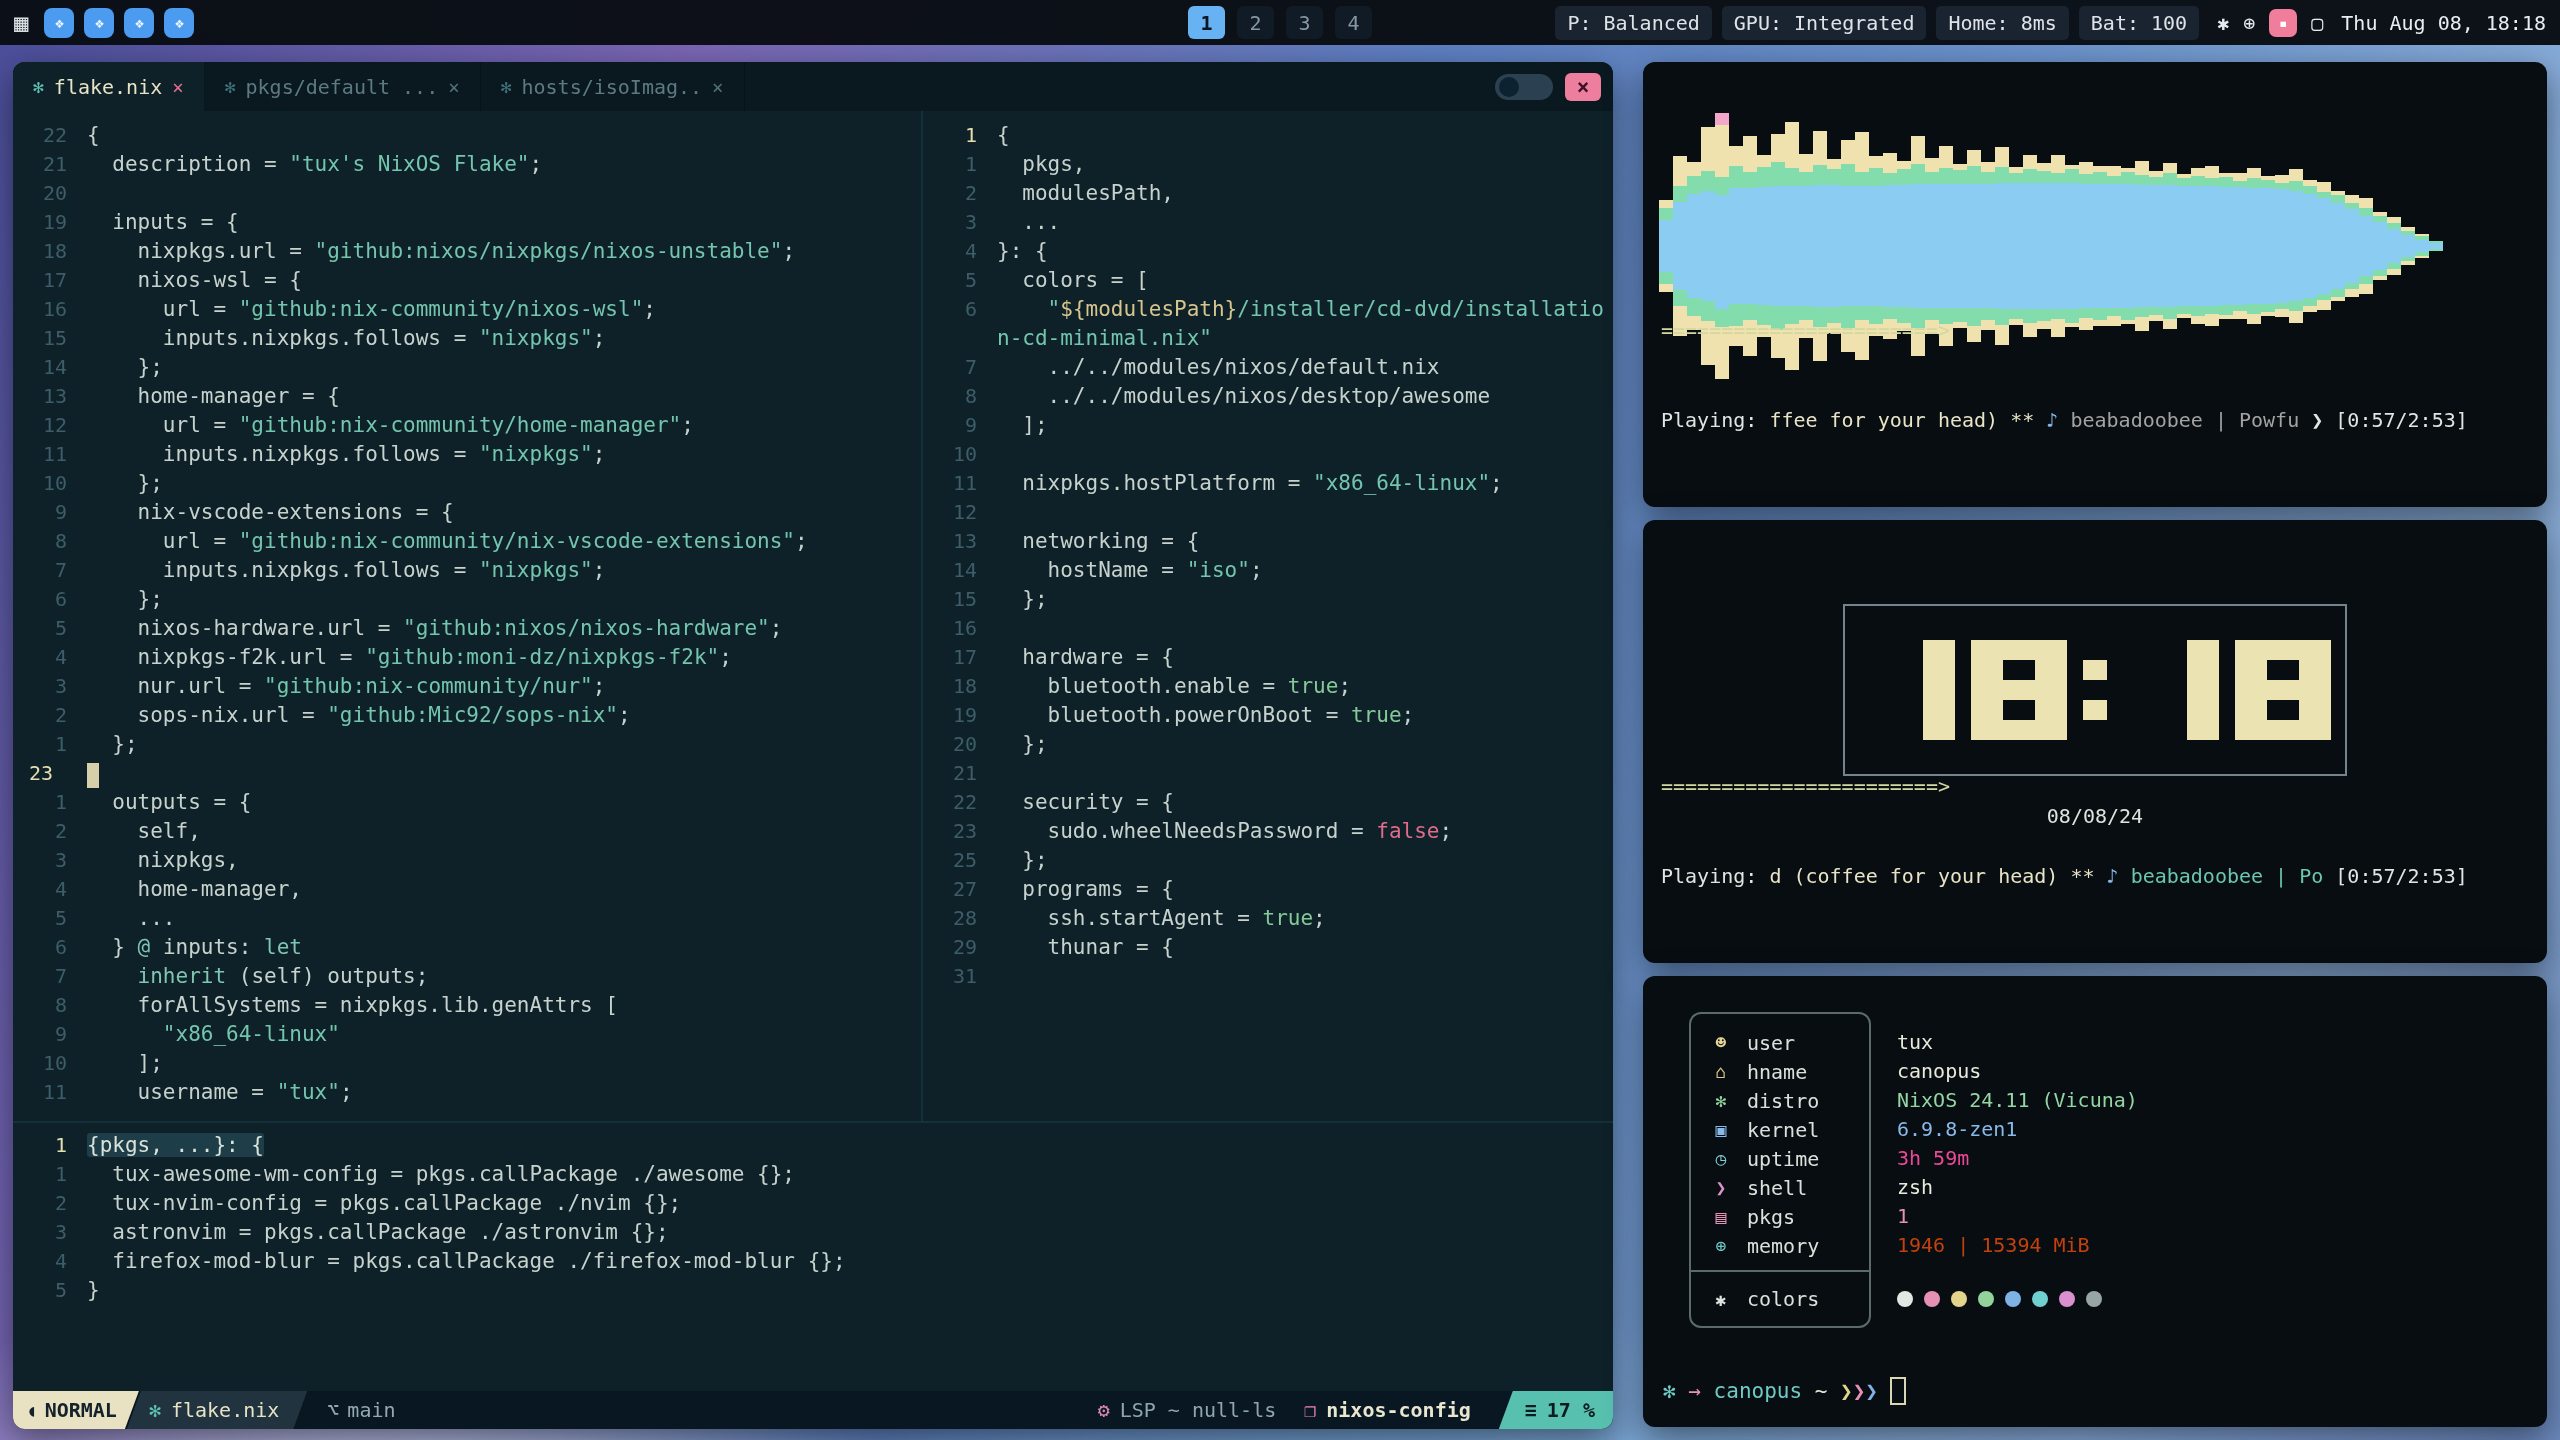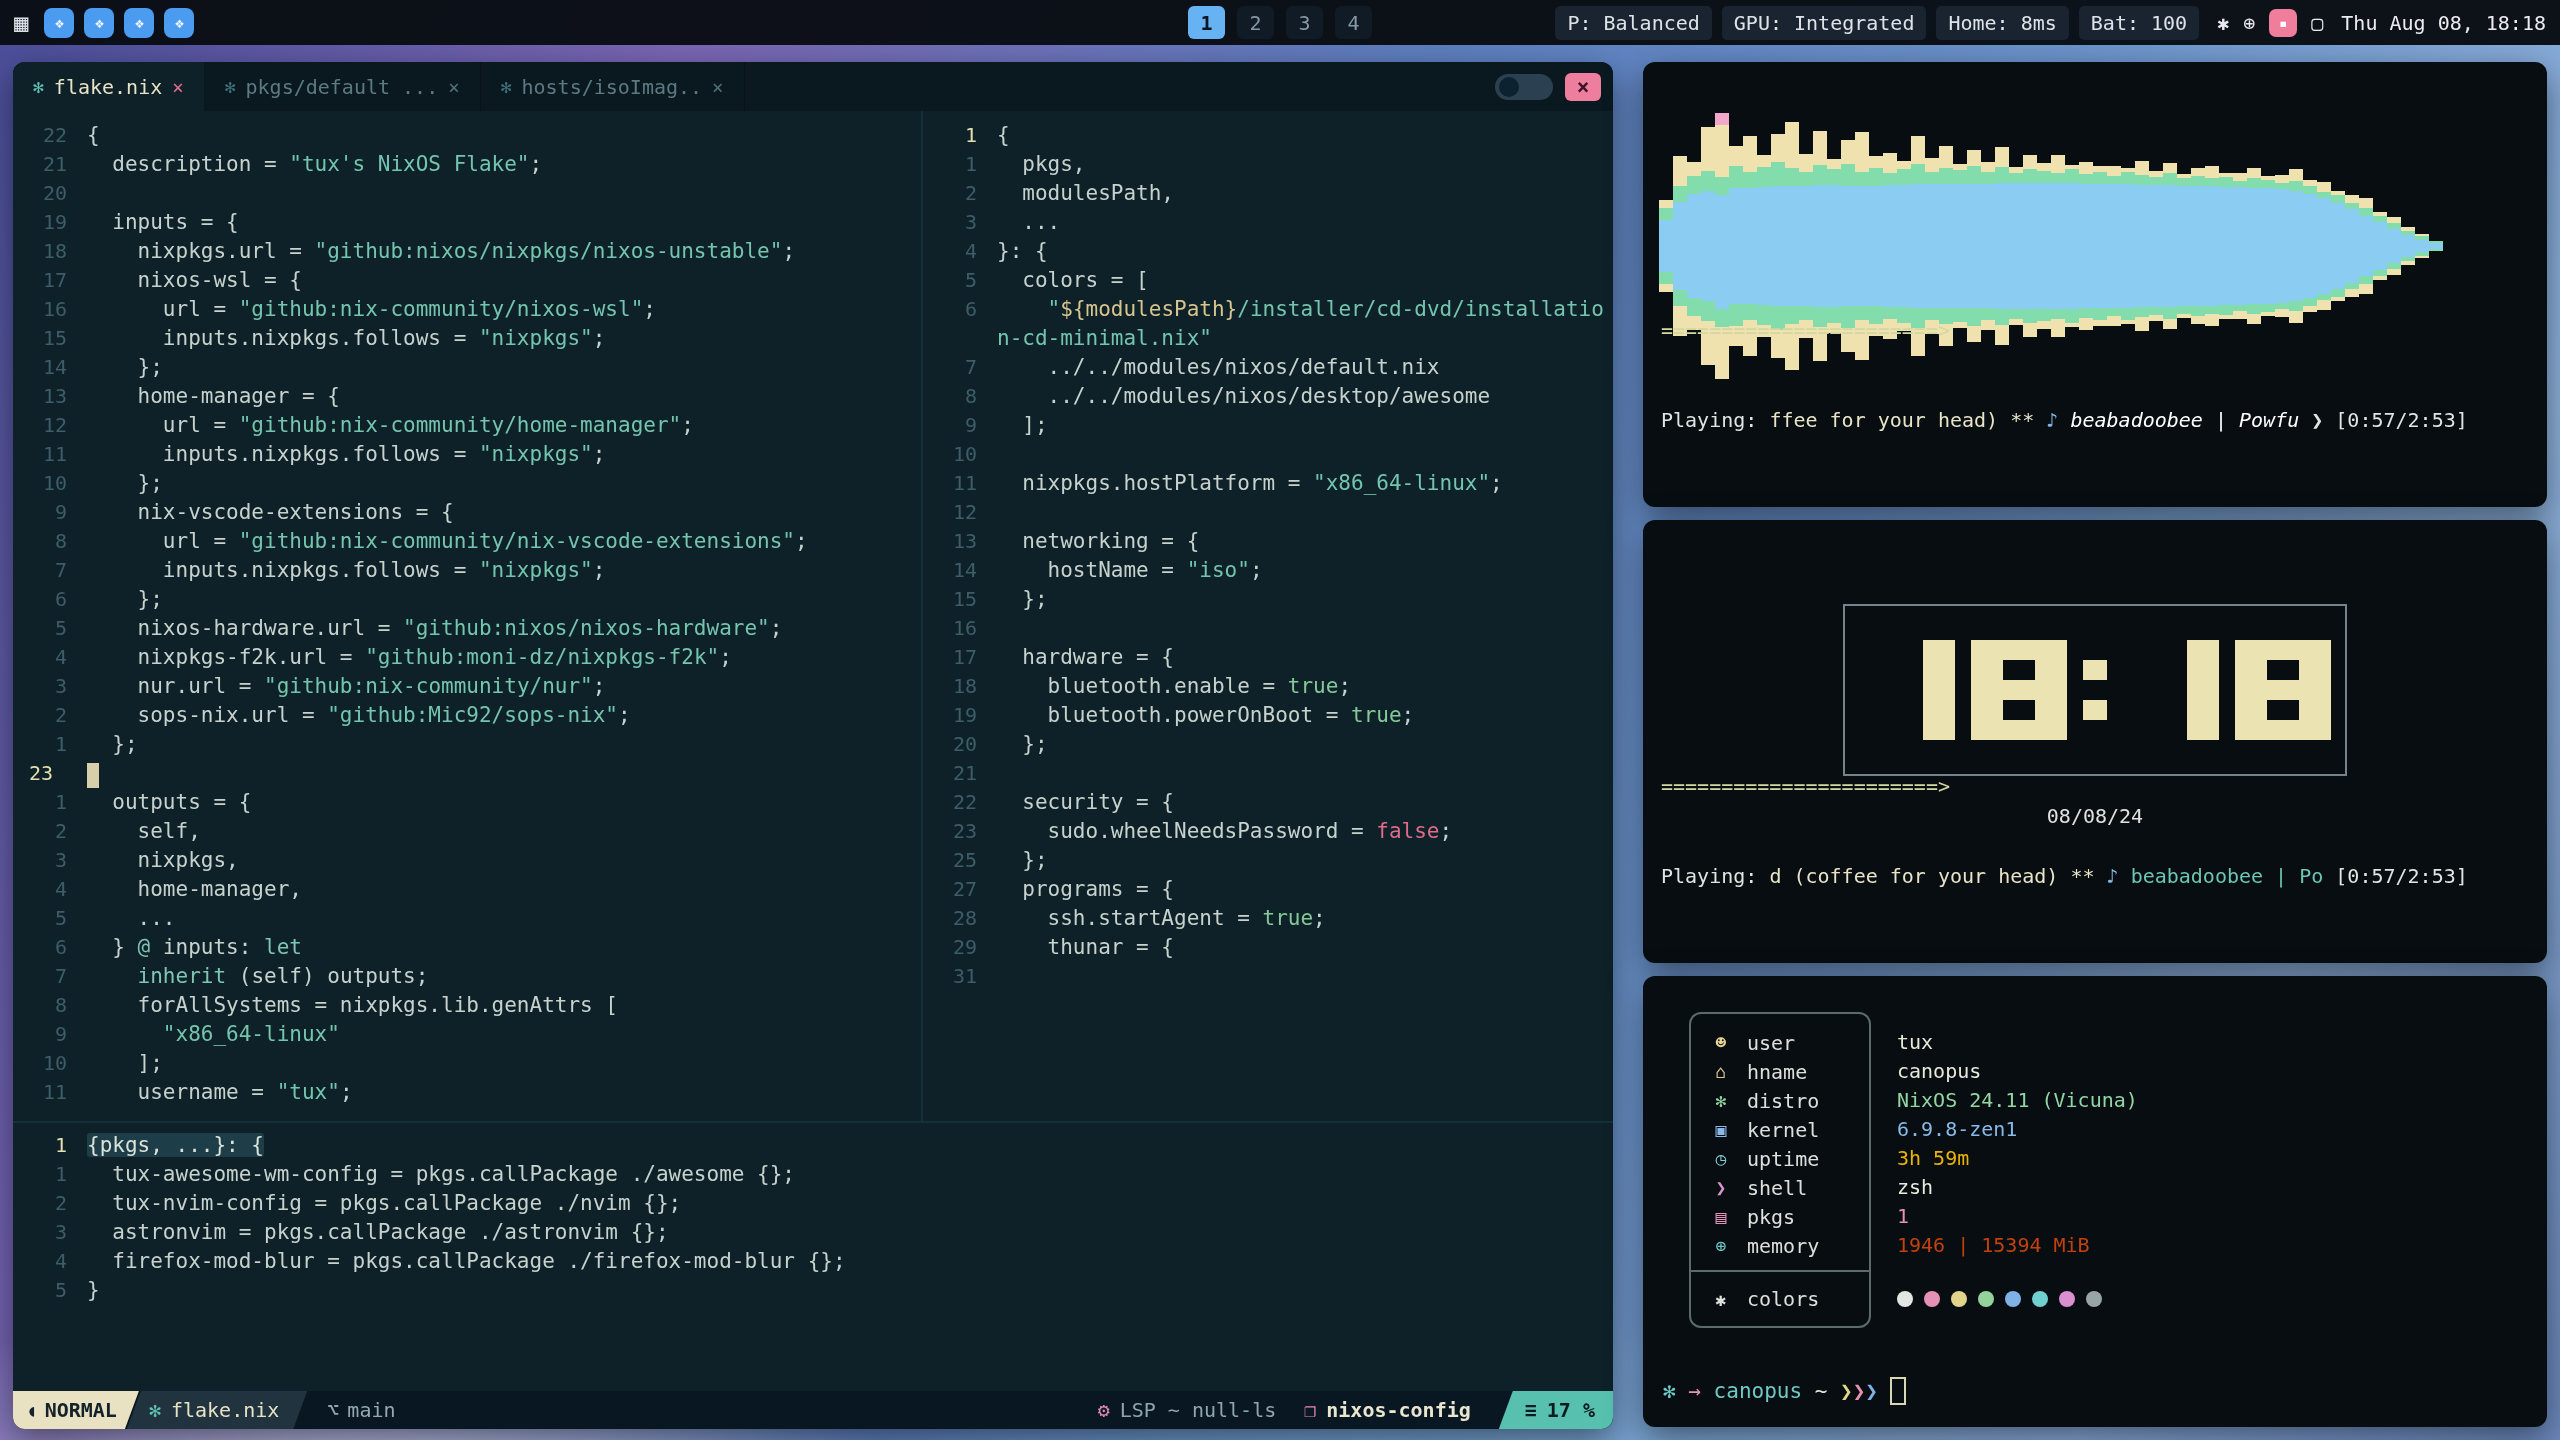--- a/index.html
+++ b/index.html
@@ -661,21 +661,21 @@
         <div style="height: 2px; background: rgb(240, 226, 174);"></div>
       </div>
       <div class="vcol">
         <div style="height: 2px; background: rgb(131, 220, 171);"></div>
         <div style="height: 6px; background: rgb(139, 205, 242);"></div>
         <div style="height: 2px; background: rgb(131, 220, 171);"></div>
       </div>
     </div>
   <div class="musicblock">
     <div class="sepline">=======================&gt;</div>
-    <div class="playline" id="play1"><span style="color: rgb(223, 229, 226);">Playing: </span><span style="color: rgb(233, 228, 200);">ffee for your head) ** </span><span style="color: rgb(132, 185, 234);">♪ </span><span style="color: #ffffff; font-style: italic;">beabadoobee | Powfu</span><span style="color: rgb(223, 229, 226);"> ❯ </span><span style="color: rgb(223, 229, 226);">[0:57/2:53]</span></div>
+    <div class="playline" id="play1"><span style="color: rgb(223, 229, 226);">Playing: </span><span style="color: rgb(233, 228, 200);">ffee for your head) ** </span><span style="color: rgb(132, 185, 234);">♪ </span><span style="color: #a3a3a3;">beabadoobee | Powfu</span><span style="color: rgb(223, 229, 226);"> ❯ </span><span style="color: rgb(223, 229, 226);">[0:57/2:53]</span></div>
   </div>
 </div>
 
 <div class="term clockwin">
   <div class="clockcol">
     <div class="clockbox">
       <div id="clockdigits">
           <div class="cchar" style="grid-template-columns: repeat(3, 32px);">
             <div class="ccell"></div>
             <div class="ccell"></div>
@@ -778,21 +778,21 @@
       <div class="frow colorsrow">
         <span class="ficon">✱</span>
         <span class="flabel">colors</span>
       </div>
     </div>
     <div class="fetchvalues" id="fetchvalues">
         <div class="fval" style="color: rgb(231, 233, 219);">tux</div>
         <div class="fval" style="color: rgb(231, 233, 219);">canopus</div>
         <div class="fval" style="color: rgb(147, 214, 164);">NixOS 24.11 (Vicuna)</div>
         <div class="fval" style="color: rgb(136, 186, 233);">6.9.8-zen1</div>
-        <div class="fval" style="color: #eab308;">3h 59m</div>
+        <div class="fval" style="color: #ec4899;">3h 59m</div>
         <div class="fval" style="color: rgb(231, 233, 219);">zsh</div>
         <div class="fval" style="color: rgb(227, 145, 183);">1</div>
         <div class="fval" style="color: #c2410c;">1946 | 15394 MiB</div>
         <div class="fvalspacer"></div>
         <div class="fdots">
           <span class="fdot" style="background: rgb(227, 231, 227);"></span>
           <span class="fdot" style="background: rgb(229, 145, 182);"></span>
           <span class="fdot" style="background: rgb(227, 212, 140);"></span>
           <span class="fdot" style="background: rgb(147, 211, 155);"></span>
           <span class="fdot" style="background: rgb(127, 179, 230);"></span>

